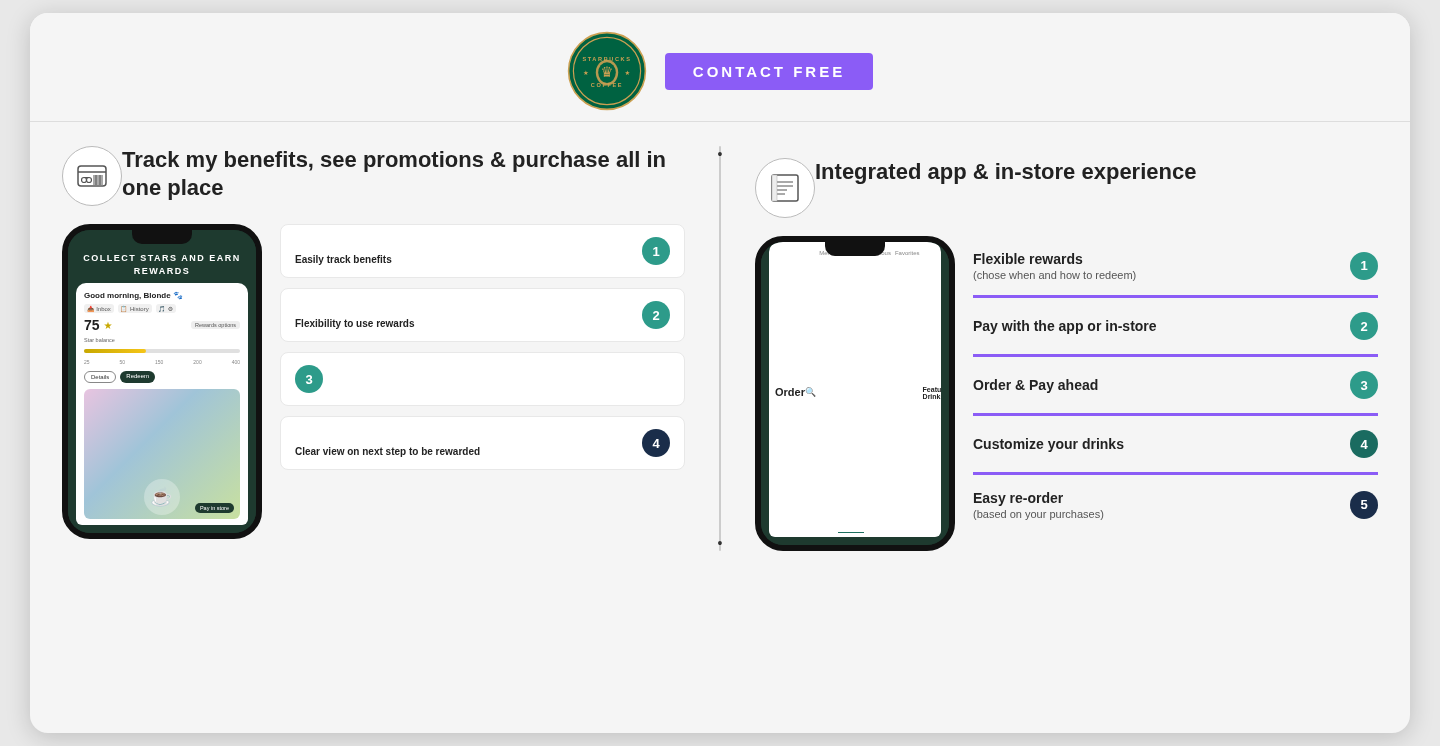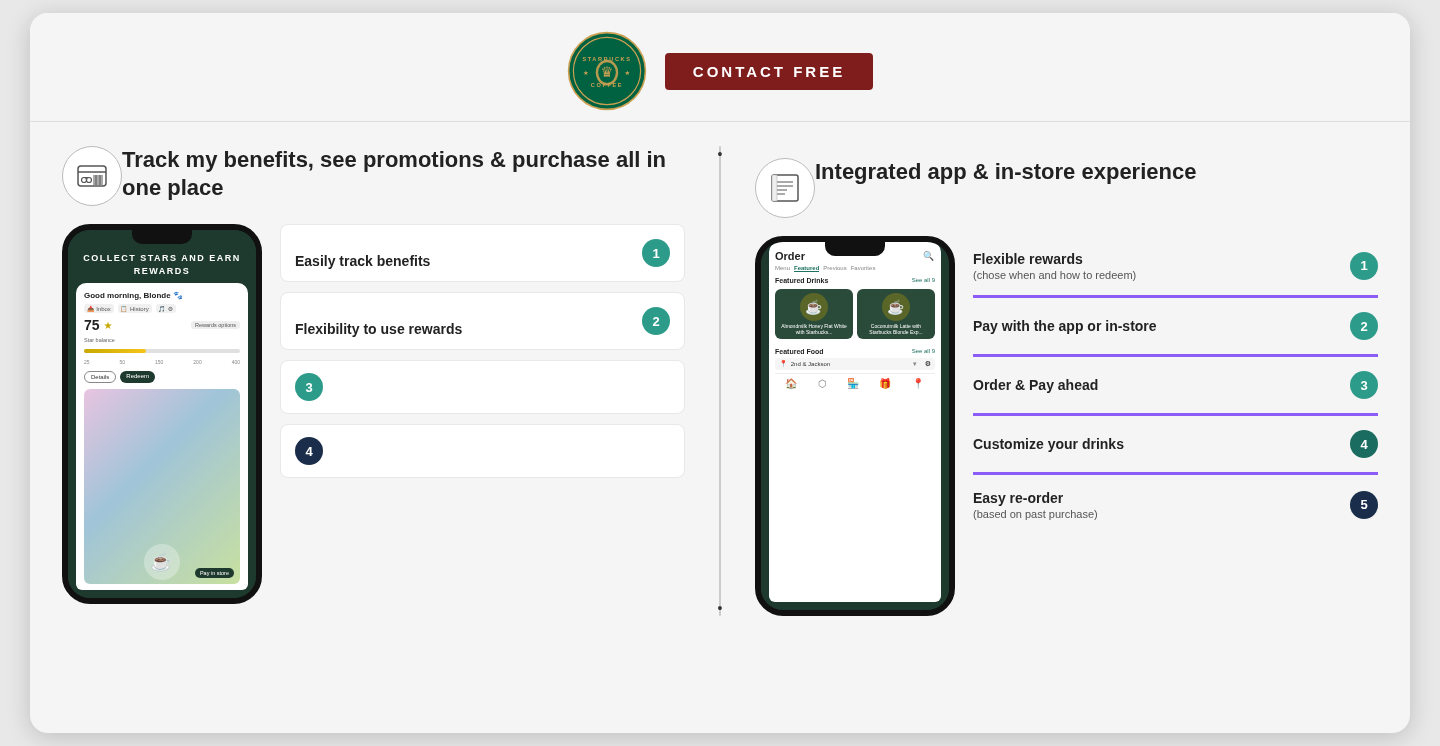--- a/index.html
+++ b/index.html
@@ -28,21 +28,21 @@
       padding: 18px 0 10px 0;
       gap: 18px;
       border-bottom: 1.5px solid #ddd;
       background: #f5f5f5;
     }
     .starbucks-logo {
       width: 80px;
       height: 80px;
     }
     .contact-free-badge {
-      background: #7f1d1d;
+      background: #8b5cf6;
       color: #fff;
       font-size: 15px;
       font-weight: 700;
       letter-spacing: 3px;
       padding: 10px 28px;
       border-radius: 4px;
       text-transform: uppercase;
     }
     
     .main-content {
@@ -109,21 +109,21 @@
     
     .phone-feature-row {
       display: flex;
       flex-direction: row;
       align-items: flex-start;
       gap: 18px;
     }
     .phone-mockup {
       width: 200px;
       min-width: 180px;
-      height: 380px;
+      height: 315px;
       background: #1e3a2f;
       border-radius: 28px;
       position: relative;
       overflow: hidden;
       border: 6px solid #111;
       flex-shrink: 0;
       display: flex;
       flex-direction: column;
       align-items: stretch;
     }
@@ -289,21 +289,21 @@
     .feature-item {
       display: flex;
       align-items: center;
       justify-content: space-between;
       background: #fff;
       border-radius: 8px;
       padding: 12px 14px;
       border: 1px solid #e8e8e8;
     }
     .feature-item-text {
-      font-size: 14px;
+      font-size: 10px;
       font-weight: 600;
       color: #222;
       flex: 1;
       margin-top: 16px;
     }
     .feature-badge {
       width: 28px;
       height: 28px;
       border-radius: 50%;
       display: flex;
@@ -363,21 +363,20 @@
       text-transform: uppercase;
       padding: 22px 8px 6px 8px;
     }
     .phone-order-white {
       background: #fff;
       flex: 1;
       margin: 0 8px 8px 8px;
       border-radius: 10px 10px 6px 6px;
       padding: 8px 6px 4px 6px;
       display: flex;
-      flex-direction: column;
       gap: 3px;
       overflow: hidden;
     }
     .phone-order-title-row {
       display: flex;
       align-items: center;
       justify-content: space-between;
     }
     .phone-order-title {
       font-size: 11px;
@@ -558,20 +557,21 @@
             <div class="feature-badge badge-teal">1</div>
           </div>
           <div class="feature-item">
             <span class="feature-item-text">Flexibility to use rewards</span>
             <div class="feature-badge badge-teal">2</div>
           </div>
           <div class="feature-item">
             <div class="feature-badge badge-teal">3</div>
           </div>
           <div class="feature-item">
+            <span class="feature-item-text">Clear view on next step to be rewarded</span>
             <div class="feature-badge badge-dark-navy">4</div>
           </div>
         </div>
       </div>
     </div>
 
     <div class="divider-vertical"></div>
 
     <div class="right-panel">
 
@@ -663,21 +663,21 @@
           </div>
           <div class="right-feature-item">
             <div>
               <span class="right-feature-text">Customize your drinks</span>
             </div>
             <div class="feature-badge badge-dark-teal">4</div>
           </div>
           <div class="right-feature-item">
             <div>
               <span class="right-feature-text">Easy re-order</span>
-              <span class="right-feature-sub">(based on past purchase)</span>
+              <span class="right-feature-sub">(based on your purchases)</span>
             </div>
             <div class="feature-badge badge-dark-navy">5</div>
           </div>
         </div>
       </div>
     </div>
   </div>
 </div>
 
 </body></html>

